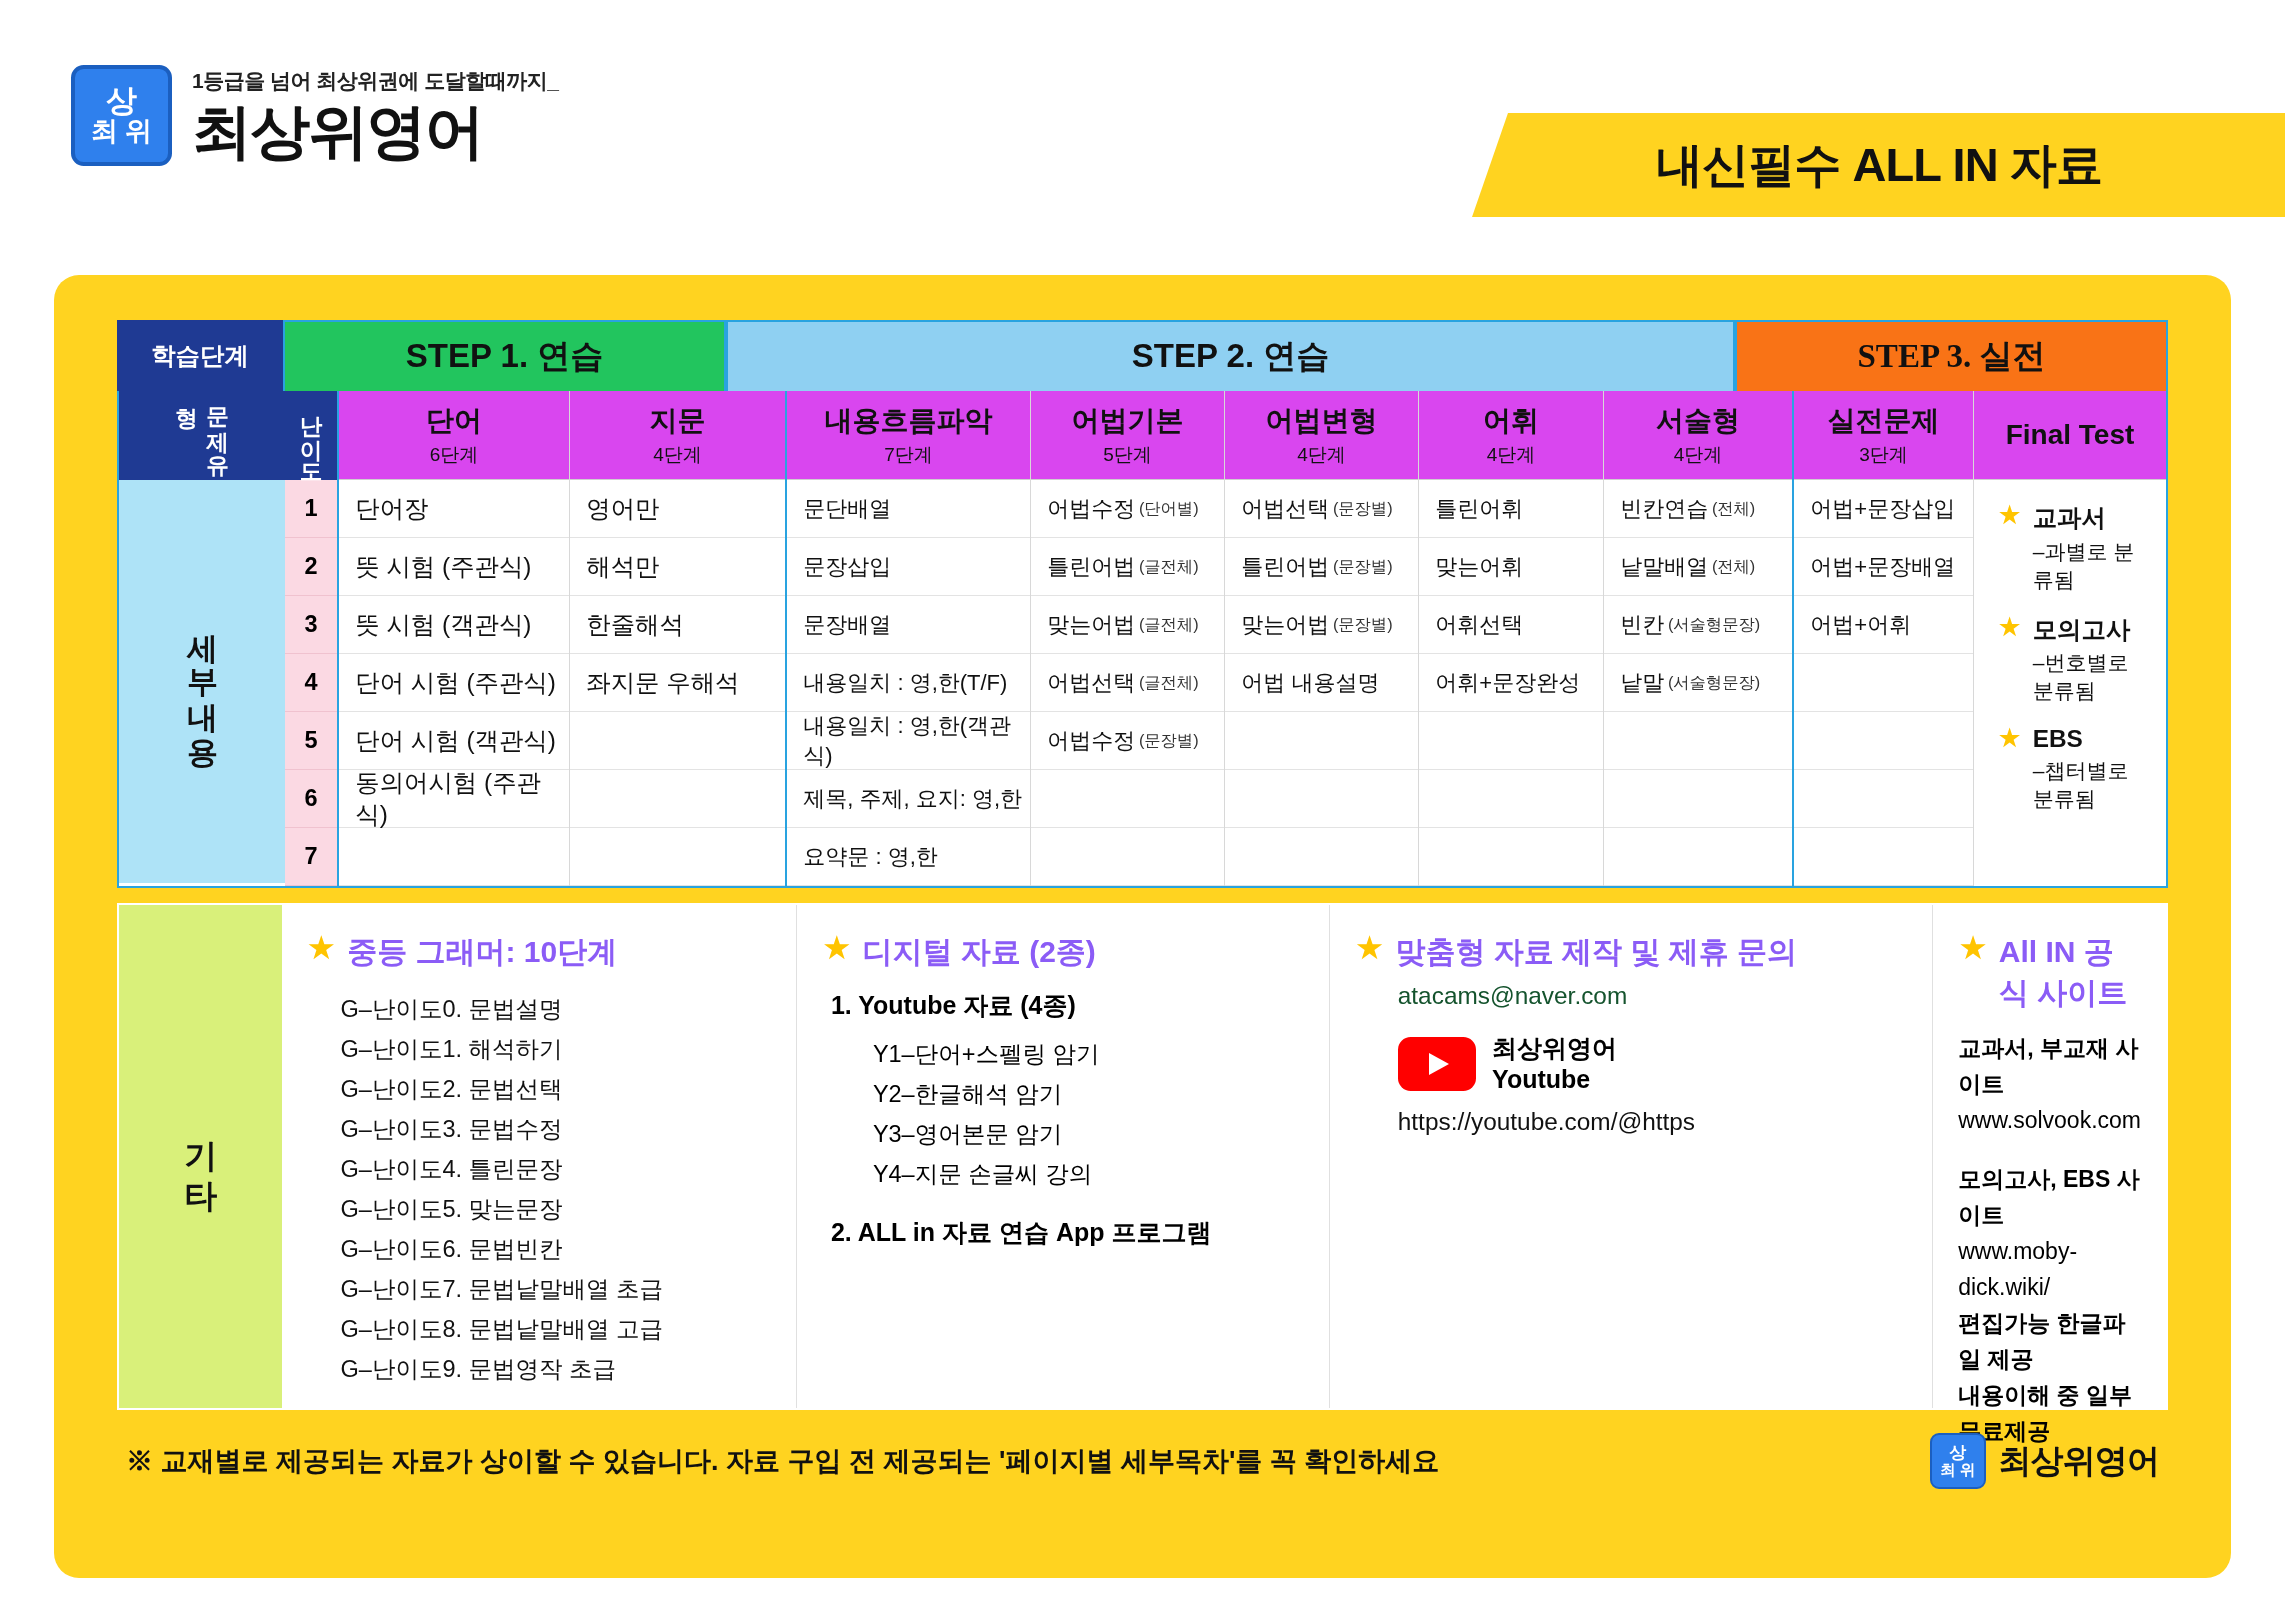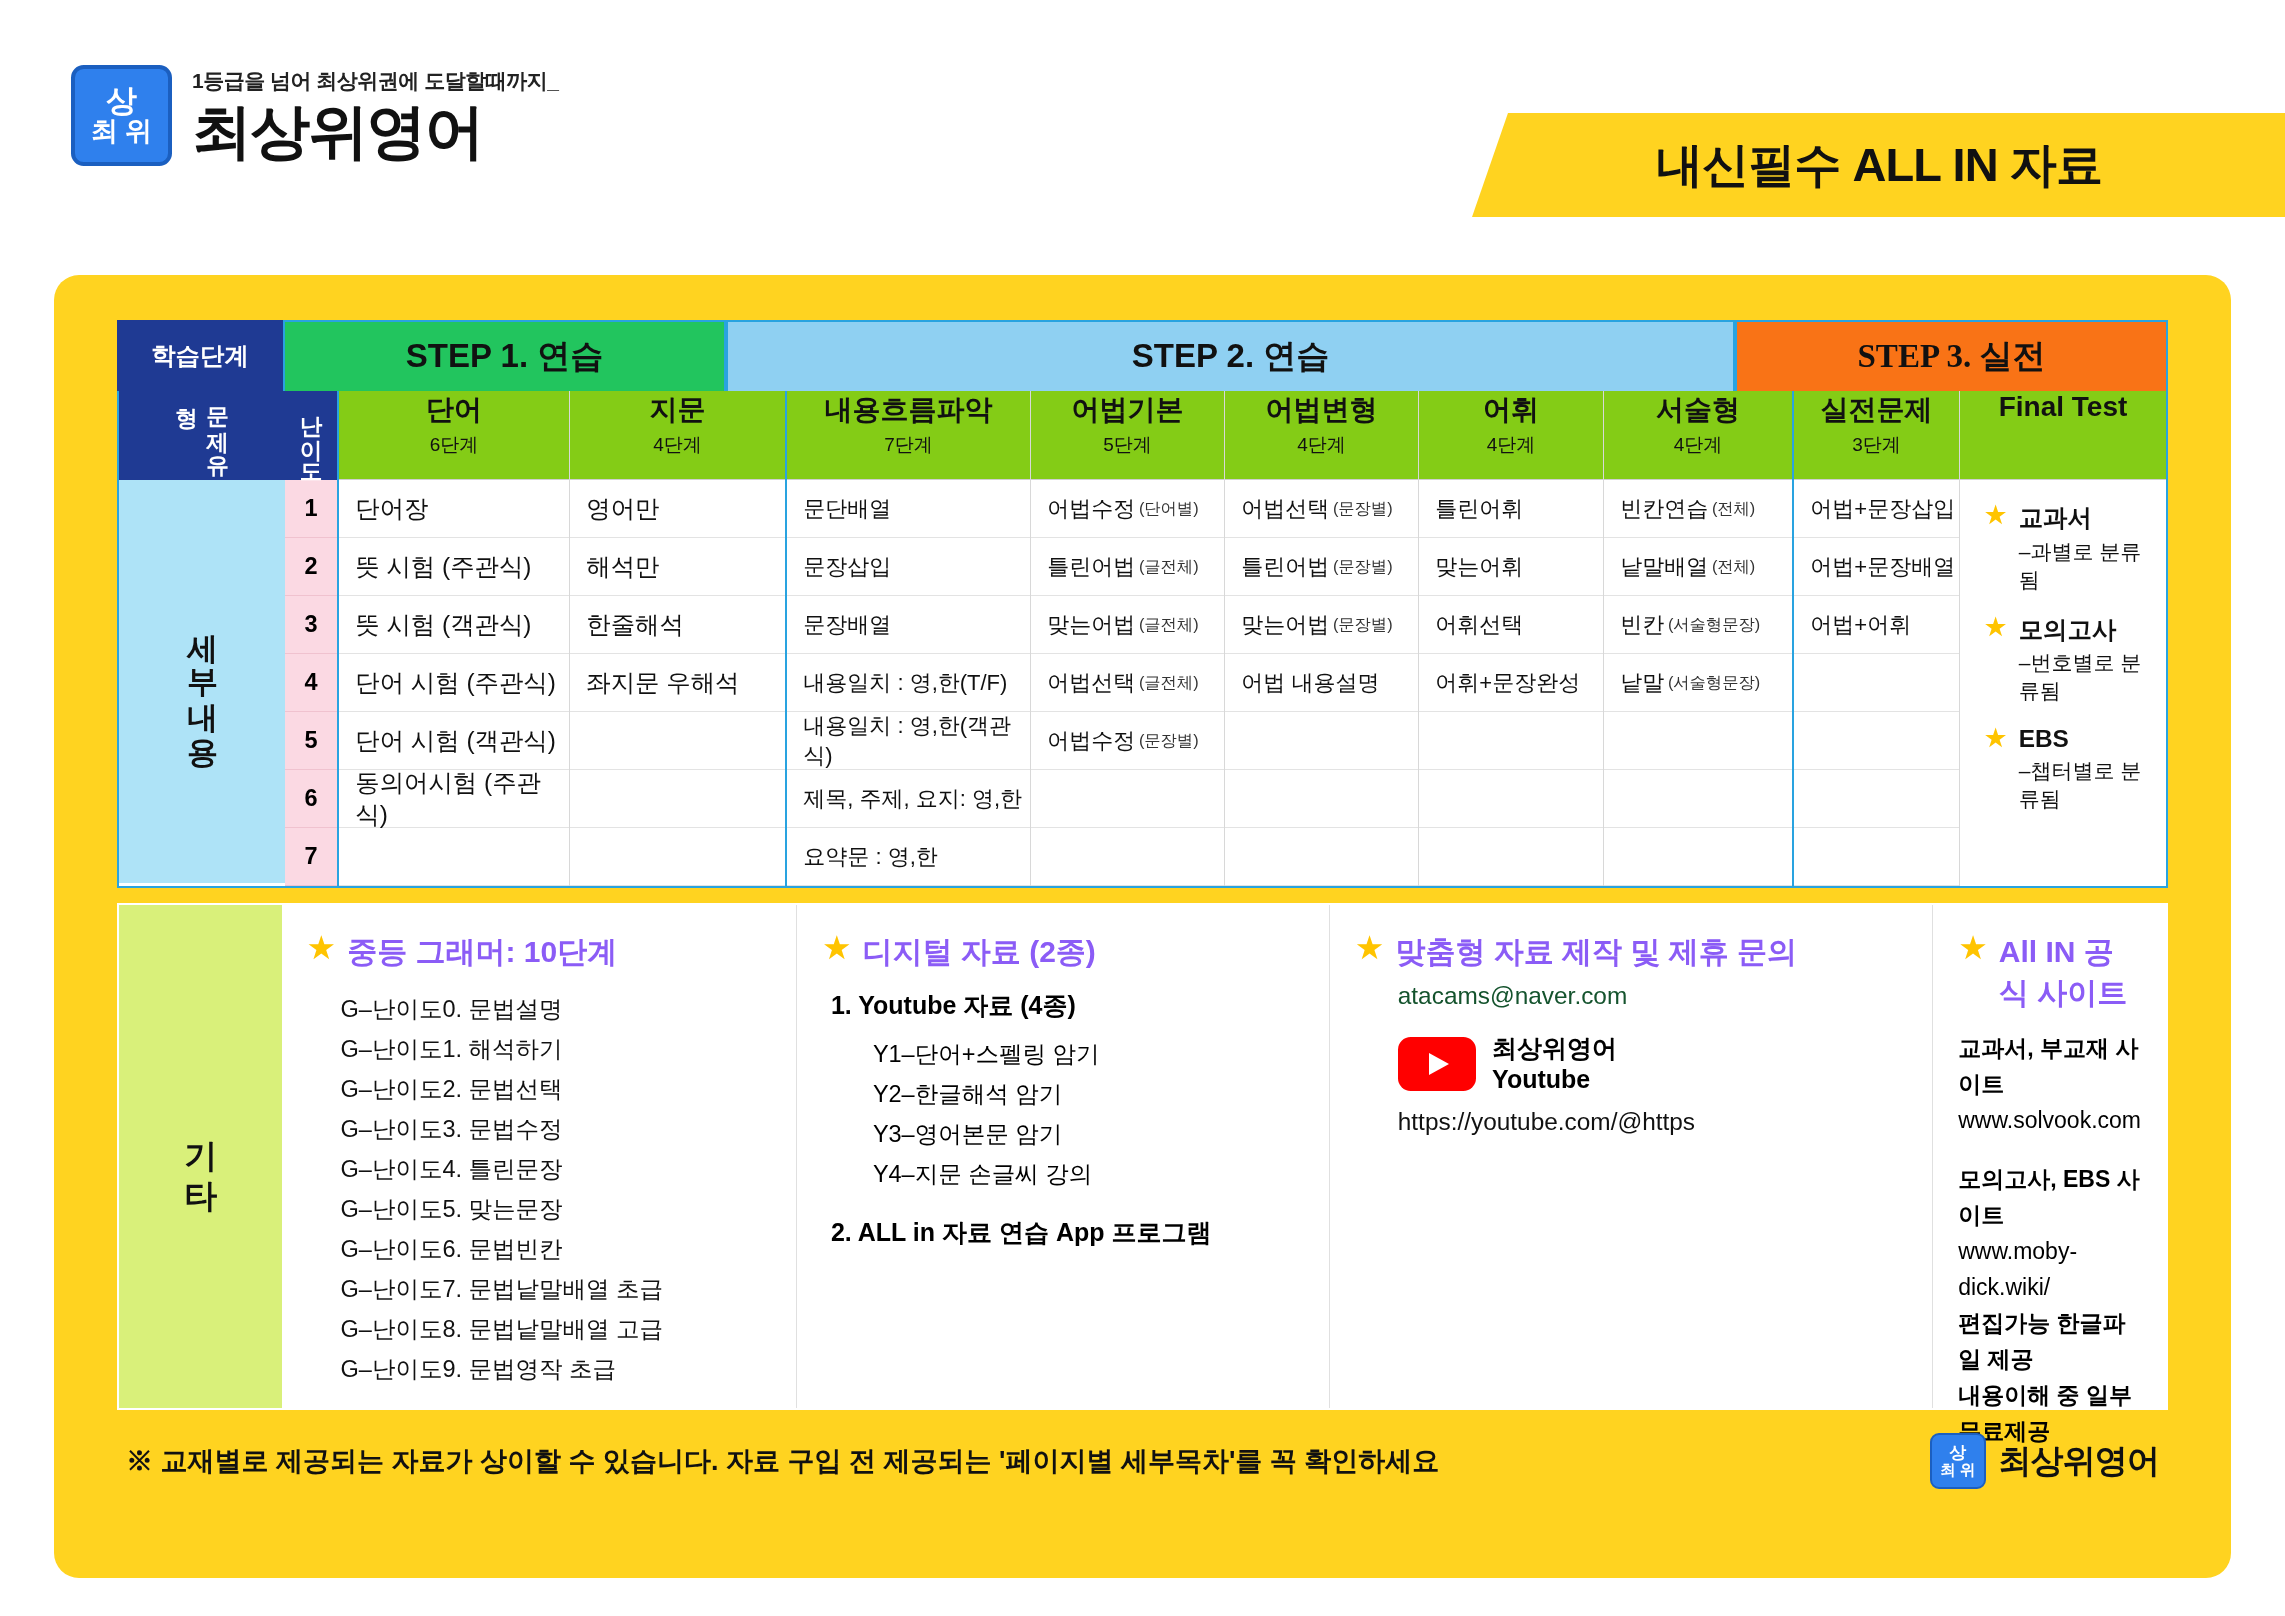--- a/index.html
+++ b/index.html
@@ -52,43 +52,43 @@
   .st3 { background:#f97316; flex:1;font-family:Liberation Serif, serif; }
 
   .tablewrap { display:flex; border:2.7px solid #29a3e0; border-top:none; background:#fff; }
   .col-left { width:166px; background:#aee3f7; display:flex; align-items:center; justify-content:center; }
   .col-left .vtext { writing-mode: vertical-rl; font-size:31px; font-weight:bold; letter-spacing:3.6px; color:#111; }
   .lvl-head { background:#1f3a93; color:#fff; display:flex; align-items:center; justify-content:center;
               font-size:22.6px; font-weight:bold; height:89px; }
   .lvl-head .vtext { writing-mode: vertical-rl; letter-spacing:1.8px; }
 
   .grid-head {
-    height:89px; display:flex; align-items:center; 
-    flex-direction:column; background:#84cc16; font-weight:bold; color:#111;
+    height:89px; display:flex; align-items:center; justify-content:center;
+    flex-direction:column; background:#d946ef; font-weight:bold; color:#111;
     border-bottom:1.8px solid #cfcfcf;
   }
   .grid-head .t { font-size:28px; }
   .grid-head .s { font-size:19px; font-weight:normal; margin-top:2.7px;}
 
   .cell { height:58px; display:flex; align-items:center; padding-left:16.3px;
           font-size:24.4px; color:#111; border-bottom:1.8px solid #e3e3e3; }
   .cell.sub { font-size:22px; }
   .cell .small { font-size:16.3px; margin-left:3.6px; color:#333;}
   .numcol { width:54px; background:#fbd9e3; }
   .numcol .n { height:58px; display:flex; align-items:center; justify-content:center;
                font-size:23.5px; font-weight:bold; border-bottom:1.8px solid #f0c2cf; }
   .section { border-right:2.7px solid #29a3e0; }
   .colA { width:231px; }
   .colB { width:217px; }
   .colC { width:244px; }
   .colD { width:194px; }
   .colE { width:194px; }
   .colF { width:185px; }
   .colG { width:190px; }
-  .colH { width:166px; }
+  .colH { width:180px; }
   .colI { width:204px; }
   .vsep { border-right:1.8px solid #d8d8d8; }
 
   .finalbox { padding:22px 18px 0 23.5px; }
   .fitem { display:flex; gap:11px; margin-bottom:20px; }
   .fitem .star { color:#ffc400; font-size:27px; line-height:27px; }
   .fitem .ft { font-size:24.4px; font-weight:bold; color:#111; }
   .fitem .fs { font-size:21px; color:#111; margin-top:3.6px; }
 
   

